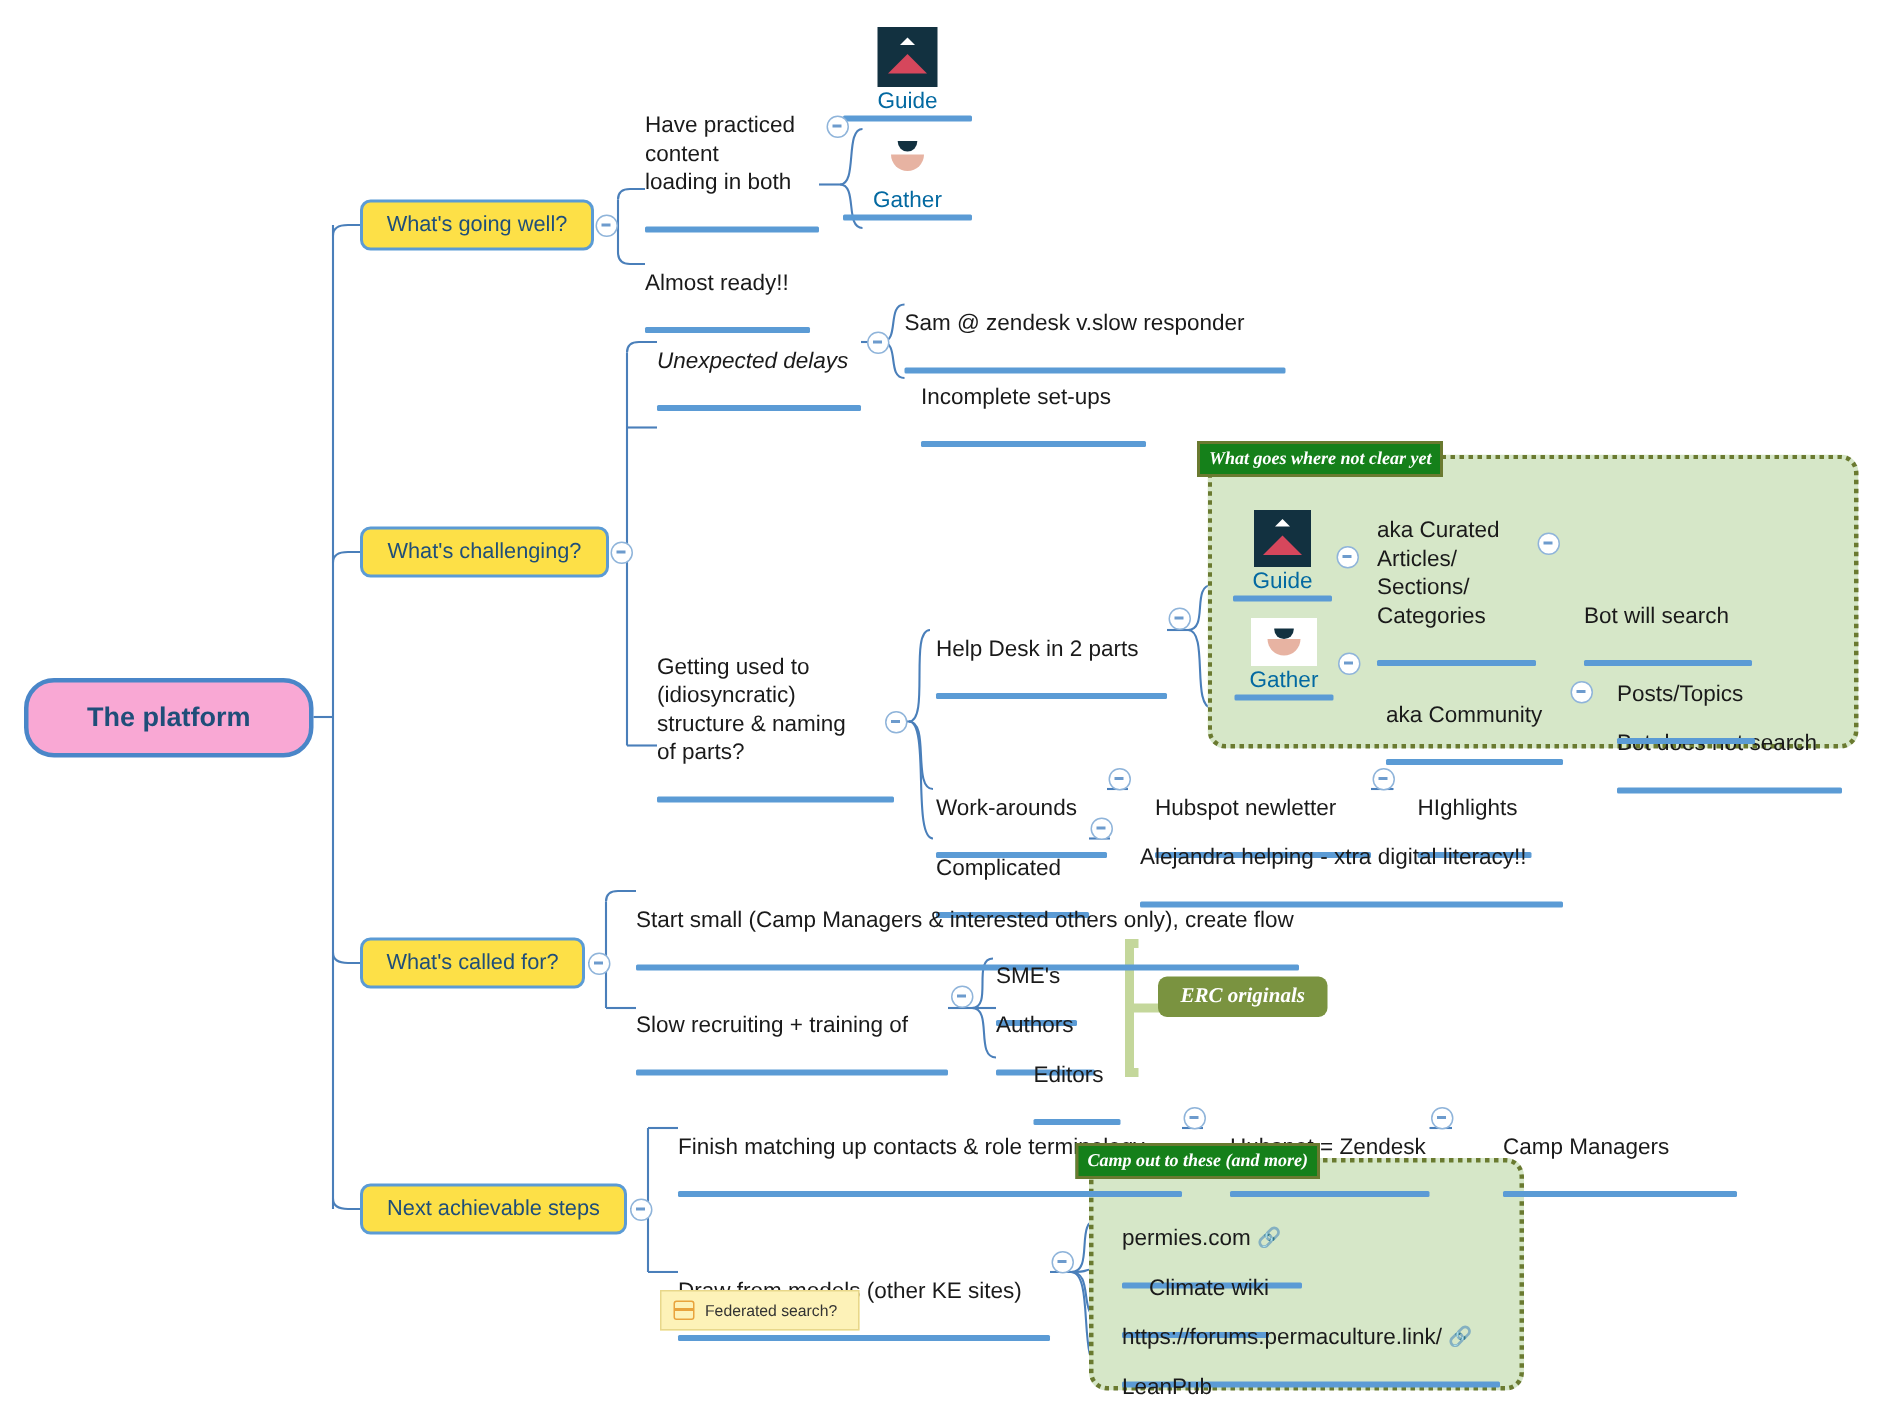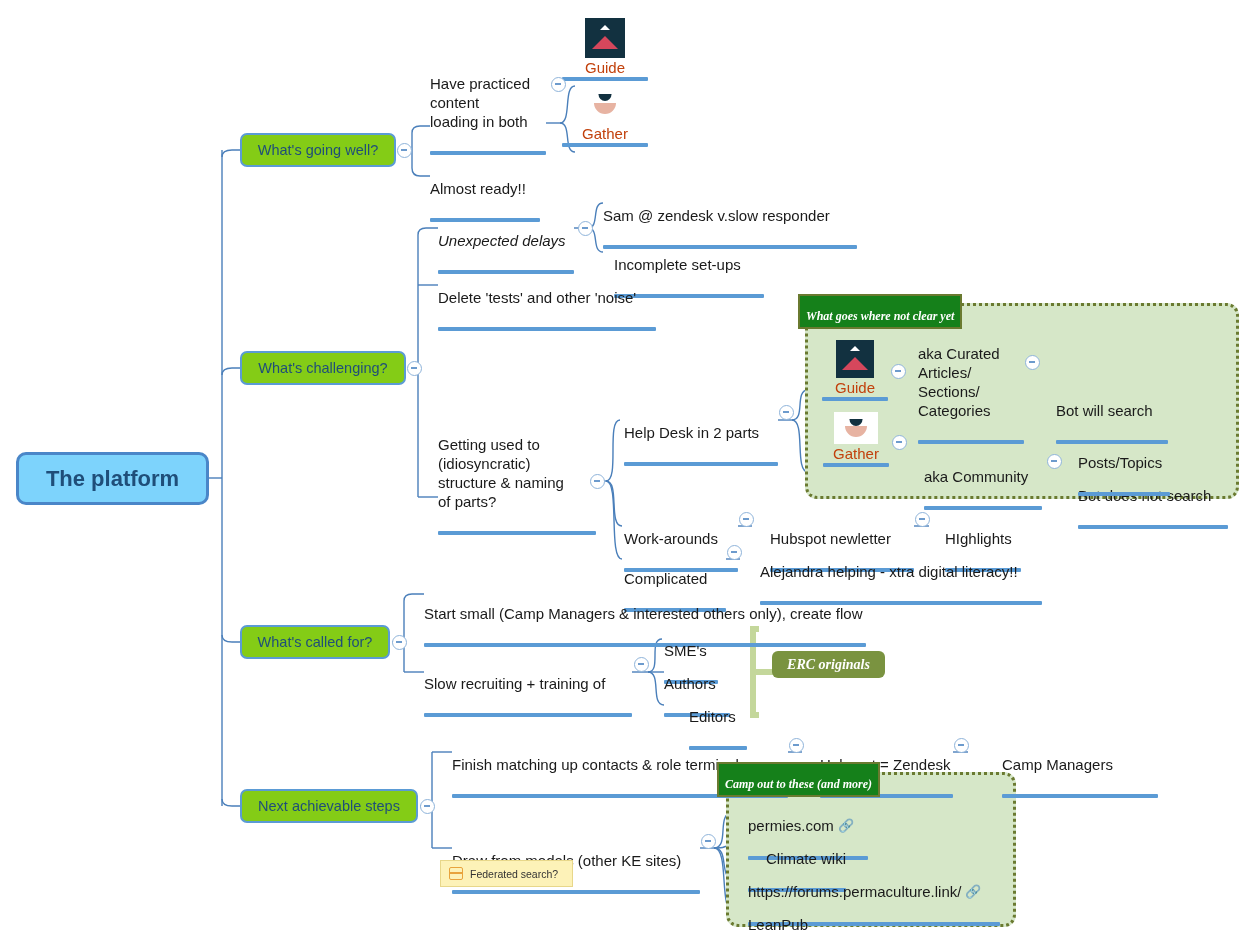--- a/index.html
+++ b/index.html
@@ -22,37 +22,37 @@
     left: 0; top: 0;
     width: 1255px;
     height: 945px;
     pointer-events: none;
   }
 
   
   .root-node {
     position: absolute;
     box-sizing: border-box;
-    background: #7dd3fc;
+    background: #f9a8d4;
     border: 3px solid #4a86c8;
-    border-radius: 10px;
+    border-radius: 20px;
     color: #1f4e79;
     font-weight: bold;
-    font-size: 22px;
+    font-size: 18px;
     display: flex;
     align-items: center;
     justify-content: center;
     z-index: 10;
   }
 
   
   .l1-node {
     position: absolute;
     box-sizing: border-box;
-    background: #84cc16;
+    background: #fde047;
     border: 2px solid #5b9bd5;
     border-radius: 7px;
     color: #1f4e79;
     font-size: 14.5px;
     display: flex;
     align-items: center;
     justify-content: center;
     z-index: 10;
   }
 
@@ -73,21 +73,21 @@
     margin-top: 1px;
   }
   .u-node .txt { display: block; }
 
   
   .img-node {
     position: absolute;
     z-index: 9;
     text-align: center;
     font-size: 15px;
-    color: #c2410c;
+    color: #0369a1;
   }
   .img-node .thumb {
     display: block;
     margin: 0 auto 1px auto;
     position: relative;
     overflow: hidden;
   }
   .guide-thumb {
     background: #123140;
   }
@@ -174,21 +174,21 @@
   .boundary-label {
     position: absolute;
     box-sizing: border-box;
     background: #15801a;
     border: 2px solid #6a7a30;
     color: #ffffff;
     font-family: "Liberation Serif", serif;
     font-style: italic;
     font-weight: bold;
     font-size: 12px;
-    padding: 13px 6px 3px 6px;
+    padding: 2px 6px 3px 6px;
     white-space: nowrap;
     z-index: 14;
   }
 
   
   .bracket {
     position: absolute;
     z-index: 6;
   }
   .badge {
@@ -398,24 +398,20 @@
   <div class="u-node" style="left:603px; top:187px; width:254px;">
     <span class="txt">Sam @ zendesk v.slow responder</span>
     <span class="ul"></span>
   </div>
 
   <div class="u-node" style="left:614px; top:236px; width:150px;">
     <span class="txt">Incomplete set-ups</span>
     <span class="ul"></span>
   </div>
 
-  <div class="u-node" style="left:438px; top:269px; width:218px;">
-    <span class="txt">Delete 'tests' and other 'noise'</span>
-    <span class="ul"></span>
-  </div>
 
   <div class="u-node" style="left:438px; top:416px; width:158px;">
     <span class="txt">Getting used to
 (idiosyncratic)
 structure &amp; naming
 of parts?</span>
     <span class="ul"></span>
   </div>
   <div class="toggle" style="left:590px; top:474px;"></div>
 

